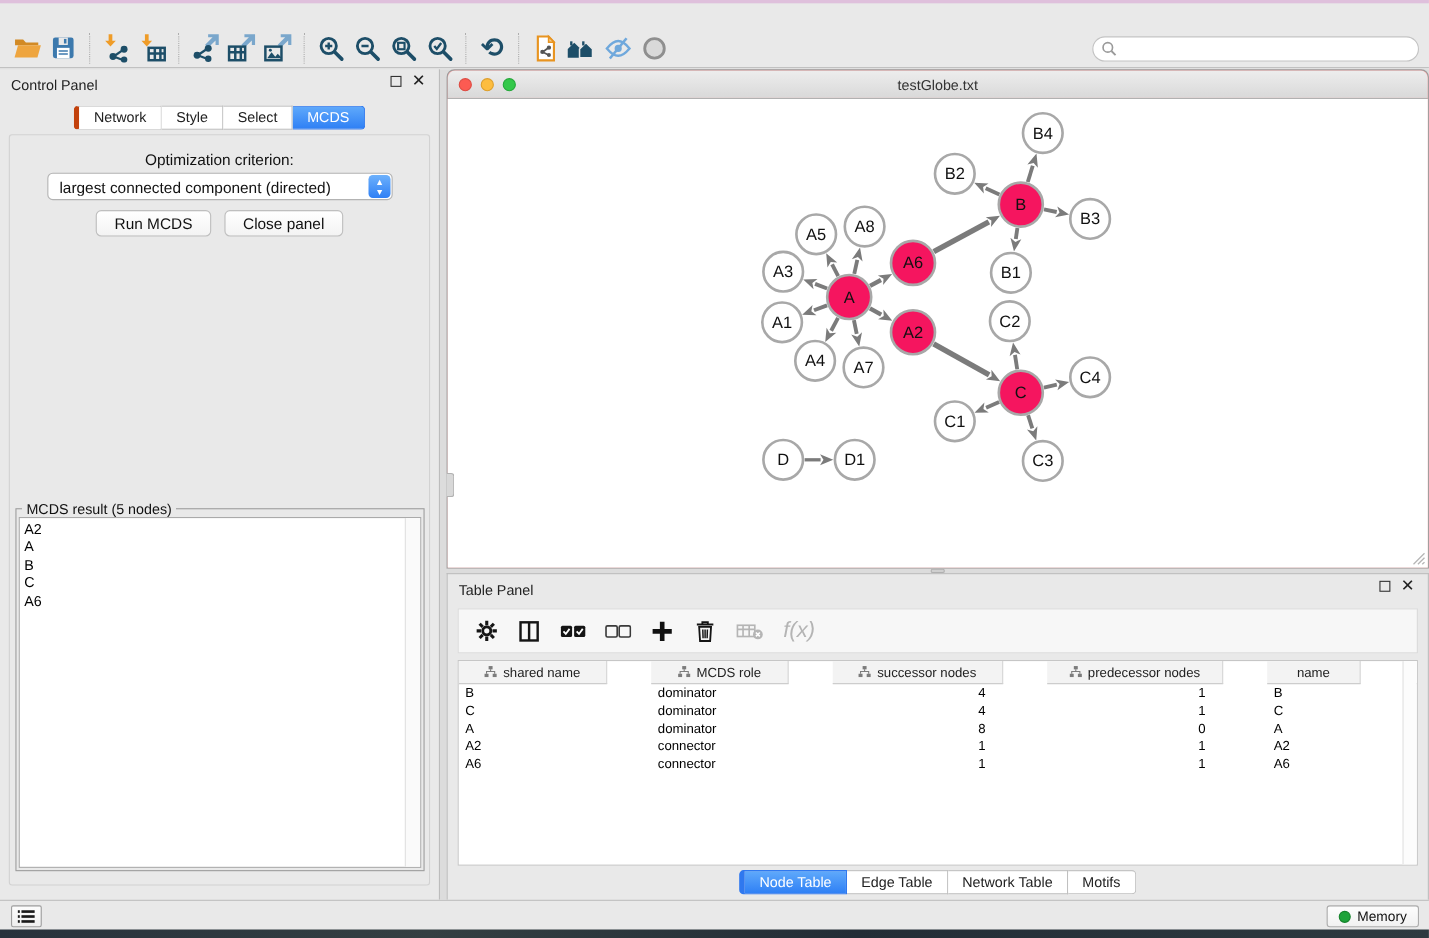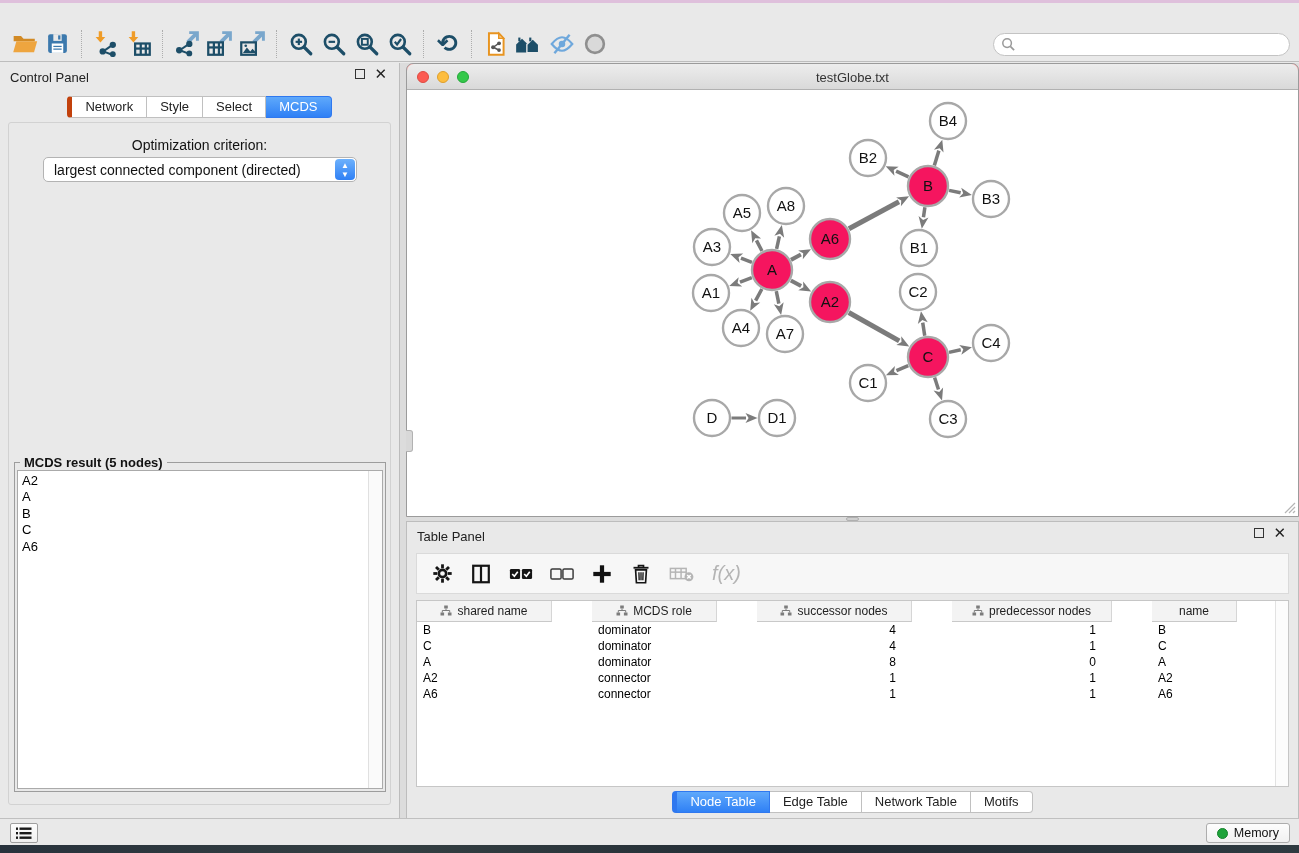--- a/index.html
+++ b/index.html
@@ -48,21 +48,21 @@
 
   .cp-content { position:absolute; left:8px; right:8px; top:59px; bottom:13px; border:1px solid #d2d2d2; border-radius:3px; }
   .opt-label { position:absolute; left:0; right:0; top:74px; text-align:center; font-size:14px; color:#111; }
   .dropdown { position:absolute; left:43px; top:94px; width:314px; height:25px; background:#fff; border:1px solid #b3b3b3; border-radius:5px; display:flex; align-items:center; }
   .dropdown-value { flex:1; font-size:14px; color:#111; padding-left:10px; white-space:nowrap; overflow:hidden; }
   .dropdown-stepper { width:20px; height:21px; margin-right:1px; border-radius:4px; background:linear-gradient(#6db1fc,#2f80f5); color:#fff; font-size:8px; line-height:9px; text-align:center; padding-top:2px; }
   .cp-buttons { position:absolute; left:0; right:0; top:128px; display:flex; justify-content:center; gap:12px; }
   .mac-btn { background:linear-gradient(#ffffff,#f3f3f3); border:1px solid #bfbfbf; border-radius:5px; font-size:14px; color:#111; padding:2px 16px 3px; height:24px; cursor:default; }
 
   .group-box { position:absolute; left:14px; top:399px; width:372px; height:330px; border:1px solid #9d9d9d; }
-  .group-label { position:absolute; top:-8px; left:5px; background:#e9e9e9; padding:0 4px; font-size:13px; color:#111;font-weight:bold; }
+  .group-label { position:absolute; top:-8px; left:5px; background:#e9e9e9; padding:0 4px; font-size:13px; color:#111; }
   .list-box { position:absolute; left:2px; right:2px; top:7px; bottom:2px; background:#fff; border:1px solid #aaa; overflow:hidden; }
   .list-items { position:absolute; inset:2px 16px 2px 4px; }
   .list-item { font-size:13px; line-height:16.4px; color:#000; }
   .list-scroll { position:absolute; right:0; top:0; bottom:0; width:14px; background:#fafafa; border-left:1px solid #e0e0e0; }
 
   
   .network-window { position:absolute; left:406px; top:0; width:893px; height:454px; background:#fca5a5; border:1px solid #9b9b9b; border-radius:7px 7px 0 0; }
   .nw-titlebar { position:absolute; top:0; left:0; right:0; height:26px; background:linear-gradient(#ededed,#d9d9d9); border-bottom:1px solid #b1b1b1; border-radius:7px 7px 0 0; }
   .nw-traffic { position:absolute; left:10px; top:7px; display:flex; gap:8px; }
   .nw-title { position:absolute; left:0; right:0; top:6px; text-align:center; font-size:13px; color:#333; }
@@ -272,20 +272,24 @@
           <div class="seg-btn">Style</div>
           <div class="seg-btn">Select</div>
           <div class="seg-btn active">MCDS</div>
         </div>
       </div>
       <div class="cp-content"></div>
       <div class="opt-label">Optimization criterion:</div>
       <div class="dropdown">
         <span class="dropdown-value">largest connected component (directed)</span>
         <span class="dropdown-stepper">▲<br>▼</span>
+      </div>
+      <div class="cp-buttons">
+        <button class="mac-btn">Run MCDS</button>
+        <button class="mac-btn">Close panel</button>
       </div>
       <div class="group-box">
         <span class="group-label">MCDS result (5 nodes)</span>
         <div class="list-box">
           <div class="list-items">
               <div class="list-item">A2</div>
               <div class="list-item">A</div>
               <div class="list-item">B</div>
               <div class="list-item">C</div>
               <div class="list-item">A6</div>

